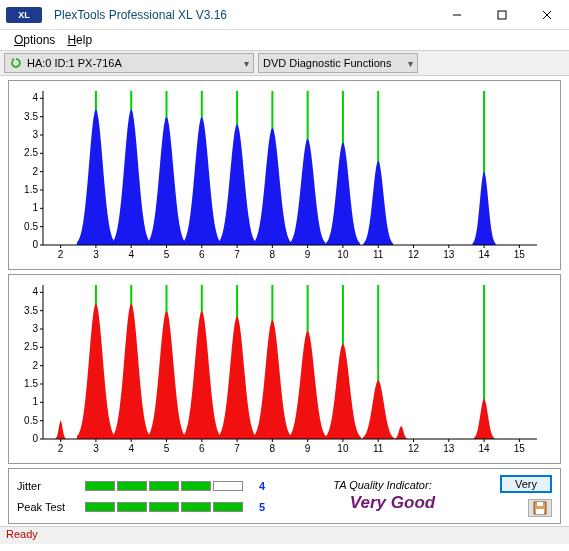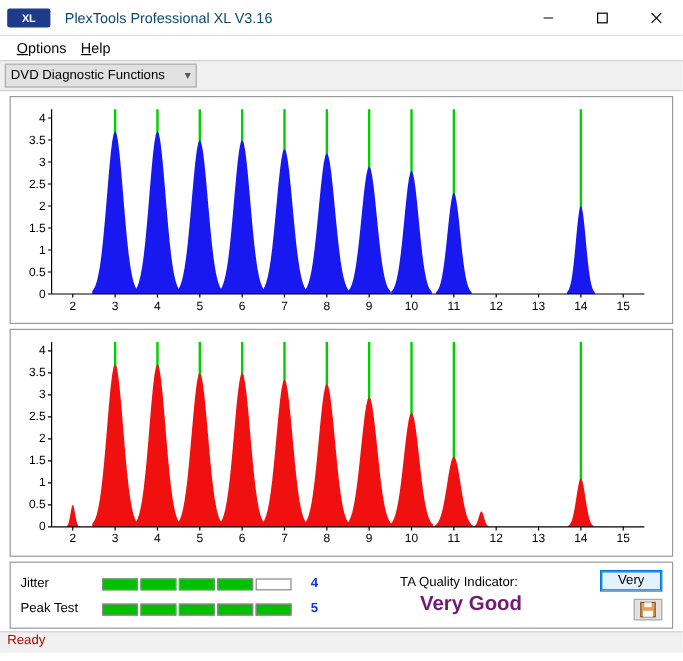--- a/index.html
+++ b/index.html
@@ -12,27 +12,27 @@
 .menubar { height: 20px; display: flex; align-items: center; padding-left: 14px; gap: 12px; font-size: 12px; }
 .menubar span u { text-decoration: underline; }
 .toolbar { height: 26px; background: #f0f0f0; border-top: 1px solid #d0d0d0; border-bottom: 1px solid #d0d0d0; display: flex; align-items: center; padding: 2px 4px; gap: 4px; }
 .combo { height: 20px; border: 1px solid #adadad; background: #e1e1e1; display: flex; align-items: center; padding: 0 4px; font-size: 11px; position: relative; }
 .combo::after { content: "▾"; position: absolute; right: 4px; font-size: 10px; color: #555; }
 .combo .refresh { width: 14px; height: 14px; margin-right: 4px; display: flex; align-items: center; justify-content: center; }
 .content { padding: 4px 8px 2px 8px; }
 .chart-box { border: 1px solid #999; background: #fff; height: 190px; padding: 4px 8px 4px 4px; margin-bottom: 4px; }
 .bottom-panel { height: 56px; border: 1px solid #999; display: flex; align-items: stretch; padding: 6px 8px; gap: 8px; }
 .stats { display: flex; flex-direction: column; justify-content: space-around; font-size: 11px; }
-.stats-row { display: flex; align-items: flex-end; gap: 8px; }
+.stats-row { display: flex; align-items: center; gap: 8px; }
 .stats-label { width: 60px; }
 .segbar { display: flex; gap: 2px; }
 .seg { width: 30px; height: 10px; border: 1px solid #888; background: #fff; }
 .seg.on { background: #00c000; }
 .stats-val { width: 14px; color: #1030f0; font-weight: bold; text-align: right; }
-.ta-col { flex: 1; display: flex; flex-direction: column; align-items: center; justify-content: center; font-size: 11px; }
+.ta-col { flex: 1; display: flex; flex-direction: column; align-items: center; justify-content: center; font-size: 11px; font-style: italic; }
 .ta-val { color: #701a75; font-weight: bold; font-size: 17px; margin-top: 2px; margin-left: 20px; }
 .btns { display: flex; flex-direction: column; gap: 6px; align-items: flex-end; justify-content: center; }
 .btn { width: 52px; height: 20px; border: 1px solid #0078d7; background: #e5f1fb; font-size: 11px; display: flex; align-items: center; justify-content: center; box-shadow: 0 0 0 1px #0078d7 inset; }
 .iconbtn { width: 24px; height: 20px; border: 1px solid #adadad; background: #e1e1e1; display: flex; align-items: center; justify-content: center; }
 .statusbar { height: 18px; background: #f0f0f0; border-top: 1px solid #d0d0d0; padding: 1px 6px; font-size: 11px; color: #c00000; }
 svg { display: block; }
 </style>
 </head>
 <body>
 
@@ -58,20 +58,29 @@
       </div>
   </div>
 </div>
 
 <div class="menubar">
   <span><u>O</u><span>ptions</span></span>
   <span><u>H</u><span>elp</span></span>
 </div>
 
 <div class="toolbar">
+  <div class="combo" style="width:250px">
+    <span class="refresh">
+        <svg width="12" height="12" viewBox="0 0 12 12">
+          <path d="M6 2 A4 4 0 1 1 2.5 4" fill="none" stroke="#0a0" stroke-width="1.5"></path>
+          <path d="M2 1 L2.5 4 L5 3 Z" fill="#0a0"></path>
+        </svg>
+      </span>
+    <span>HA:0 ID:1  PX-716A</span>
+  </div>
   <div class="combo" style="width:160px">
     <span>DVD Diagnostic Functions</span>
   </div>
 </div>
 
 <div class="content">
   <div class="chart-box">
       <div id="chart0">
         <svg width="530" height="178">
           <line x1="82.92857142857142" y1="6" x2="82.92857142857142" y2="160" stroke="#00d000" stroke-width="2"></line>

